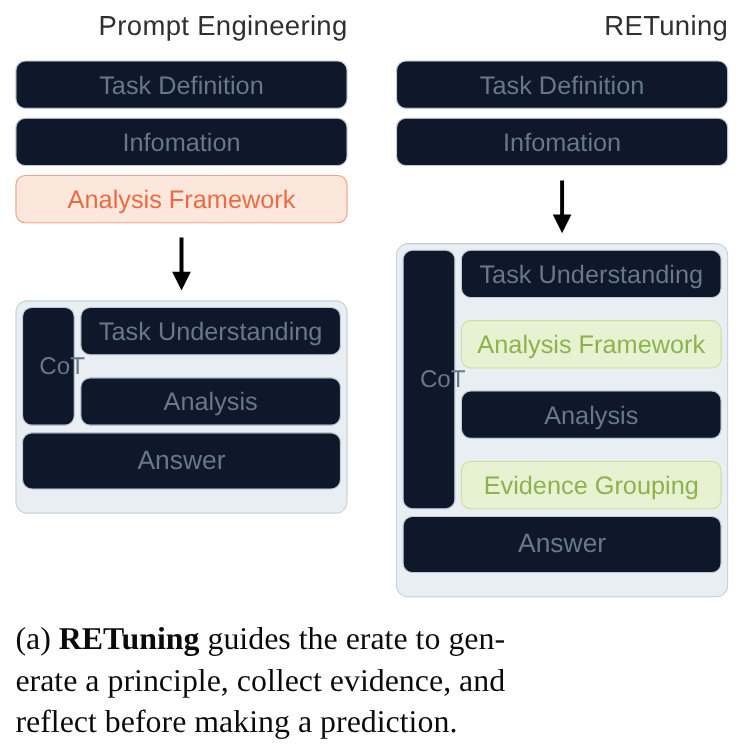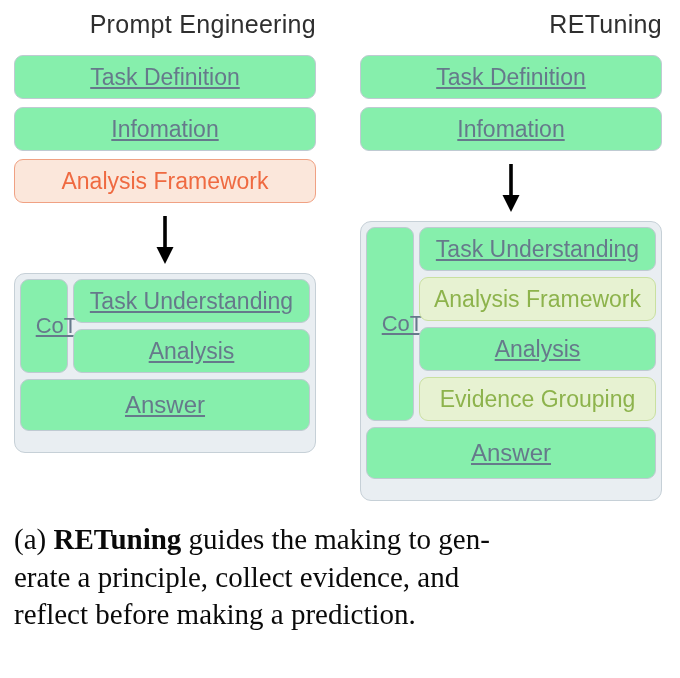--- a/index.html
+++ b/index.html
@@ -30,21 +30,21 @@
   .box {
     height: 44px;
     border-radius: 9px;
     border: 1.6px solid;
     display: flex;
     align-items: center;
     justify-content: center;
     font-size: 23px;
     margin-bottom: 8px;
   }
-  .gray   { background: #86efac; border-color: #bfcad2; color: #66798b; text-decoration: underline; }
+  .gray   { background: #0f172a; border-color: #bfcad2; color: #66798b; }
   .orange { background: #fbe7db; border-color: #f0a183; color: #ef6a41; }
   .green  { background: #e7f2d2; border-color: #c9e0a0; color: #8db34c; }
 
   .arrow-wrap {
     display: flex;
     justify-content: center;
     padding: 3px 0 9px 0;
   }
 
   .cot-group {
@@ -64,21 +64,21 @@
     align-self: stretch;
     height: auto;
     margin-bottom: 0;
     font-size: 22px;
     padding-left: 25px;
   }
   .cot-stack {
     flex: 1;
     display: flex;
     flex-direction: column;
-    gap: 6px;
+    gap: 20px;
   }
   .cot-stack .box { margin-bottom: 0; }
   .answer {
     margin-bottom: 16px;
     height: 52px;
     font-size: 24px;
   }
 
   .caption {
     font-family: "Liberation Serif", serif;
@@ -143,16 +143,16 @@
           <div class="box green">Evidence Grouping</div>
         </div>
       </div>
       <div class="box gray answer">Answer</div>
     </div>
   </div>
 
 </div>
 
 <p class="caption">
-  <span>(a) </span><b>RETuning</b><span> guides the making to gen-</span><br>
+  <span>(a) </span><b>RETuning</b><span> guides the erate to gen-</span><br>
   <span>erate a principle, collect evidence, and</span><br>
   <span>reflect before making a prediction.</span>
 </p>
 
 </body></html>

